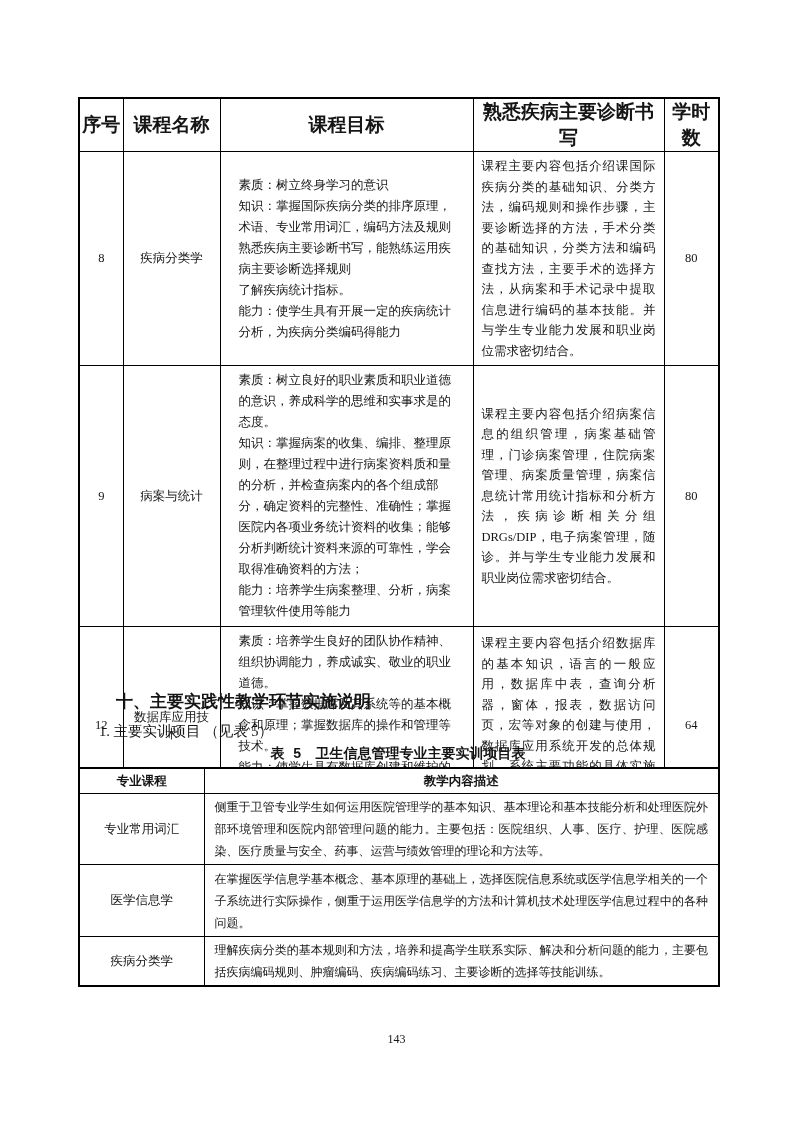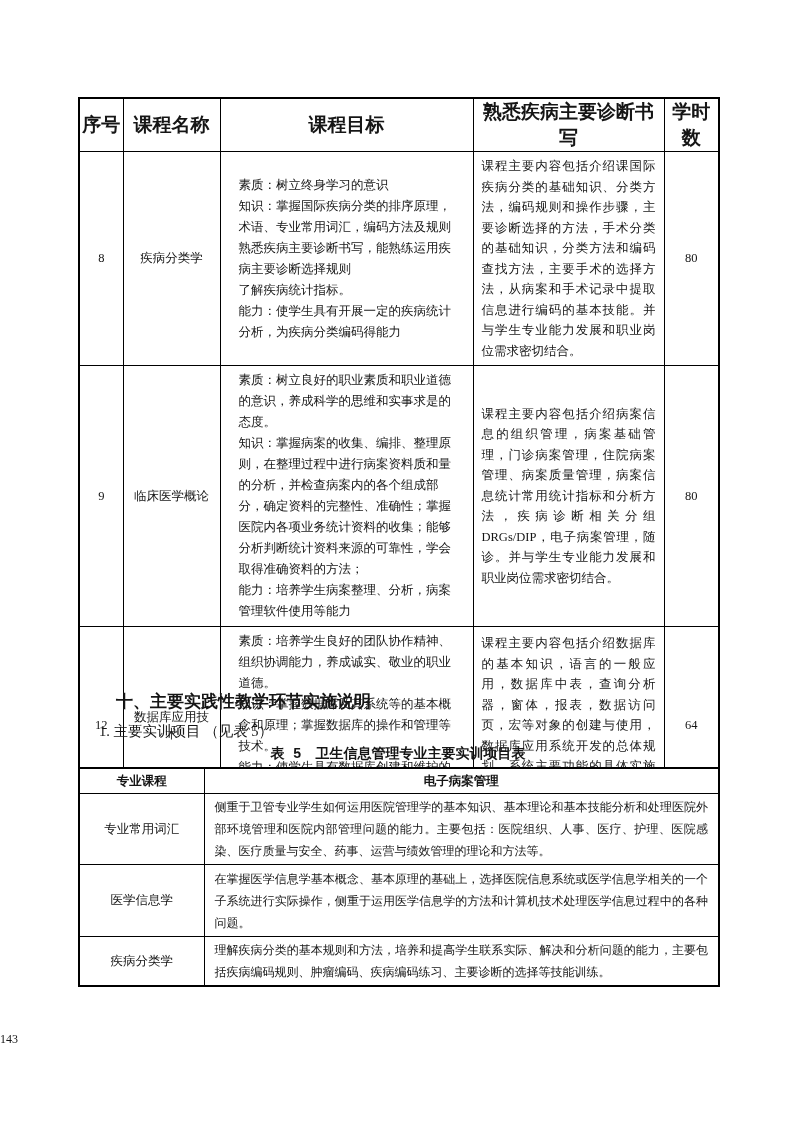--- a/index.html
+++ b/index.html
@@ -47,21 +47,21 @@
     font-size:12.5px; font-weight:bold; text-align:center; height:24px; padding:0 2px;
   }
   .cell-course { text-align:center; font-size:12.5px; padding:0 8px; }
   .cell-desc {
     font-size:12px; line-height:22px; text-align:justify;
     padding:2px 10px;
   }
 
   .page-number {
     position:absolute; left:0; top:1032px; width:793px;
-    font-size:12px;
+    text-align:center; font-size:12px;
   }
 </style>
 </head>
 <body>
 
 <div class="page">
 
   <table class="doc-table" id="course-table">
     <colgroup>
       <col style="width:44px">
@@ -84,21 +84,21 @@
       <td class="cell-objectives">素质：树立终身学习的意识
 知识：掌握国际疾病分类的排序原理，术语、专业常用词汇，编码方法及规则
 熟悉疾病主要诊断书写，能熟练运用疾病主要诊断选择规则
 了解疾病统计指标。
 能力：使学生具有开展一定的疾病统计分析，为疾病分类编码得能力</td>
       <td class="cell-content">课程主要内容包括介绍课国际疾病分类的基础知识、分类方法，编码规则和操作步骤，主要诊断选择的方法，手术分类的基础知识，分类方法和编码查找方法，主要手术的选择方法，从病案和手术记录中提取信息进行编码的基本技能。并与学生专业能力发展和职业岗位需求密切结合。</td>
       <td class="cell-center">80</td>
     </tr>
     <tr style="height:205px">
       <td class="cell-center">9</td>
-      <td class="cell-center">临床医学概论</td>
+      <td class="cell-center">病案与统计</td>
       <td class="cell-objectives">素质：树立良好的职业素质和职业道德的意识，养成科学的思维和实事求是的态度。
 知识：掌握病案的收集、编排、整理原则，在整理过程中进行病案资料质和量的分析，并检查病案内的各个组成部分，确定资料的完整性、准确性；掌握医院内各项业务统计资料的收集；能够分析判断统计资料来源的可靠性，学会取得准确资料的方法；
 能力：培养学生病案整理、分析，病案管理软件使用等能力</td>
       <td class="cell-content">课程主要内容包括介绍病案信息的组织管理，病案基础管理，门诊病案管理，住院病案管理、病案质量管理，病案信息统计常用统计指标和分析方法，疾病诊断相关分组DRGs/DIP，电子病案管理，随诊。并与学生专业能力发展和职业岗位需求密切结合。</td>
       <td class="cell-center">80</td>
     </tr>
     <tr style="height:160px">
       <td class="cell-center">12</td>
       <td class="cell-center">数据库应用技术</td>
       <td class="cell-objectives">素质：培养学生良好的团队协作精神、组织协调能力，养成诚实、敬业的职业道德。
@@ -115,21 +115,21 @@
   <div class="table-caption">表 5　卫生信息管理专业主要实训项目表</div>
 
   <table class="doc-table" id="training-table">
     <colgroup>
       <col style="width:125px">
         <col style="width:515px">
     </colgroup>
     <tbody>
         <tr>
       <th>专业课程</th>
-      <th>电子病案管理</th>
+      <th>教学内容描述</th>
     </tr>
     <tr style="height:65px">
       <td class="cell-course">专业常用词汇</td>
       <td class="cell-desc">侧重于卫管专业学生如何运用医院管理学的基本知识、基本理论和基本技能分析和处理医院外部环境管理和医院内部管理问题的能力。主要包括：医院组织、人事、医疗、护理、医院感染、医疗质量与安全、药事、运营与绩效管理的理论和方法等。</td>
     </tr>
     <tr style="height:72px">
       <td class="cell-course">医学信息学</td>
       <td class="cell-desc">在掌握医学信息学基本概念、基本原理的基础上，选择医院信息系统或医学信息学相关的一个子系统进行实际操作，侧重于运用医学信息学的方法和计算机技术处理医学信息过程中的各种问题。</td>
     </tr>
     <tr style="height:47px">

